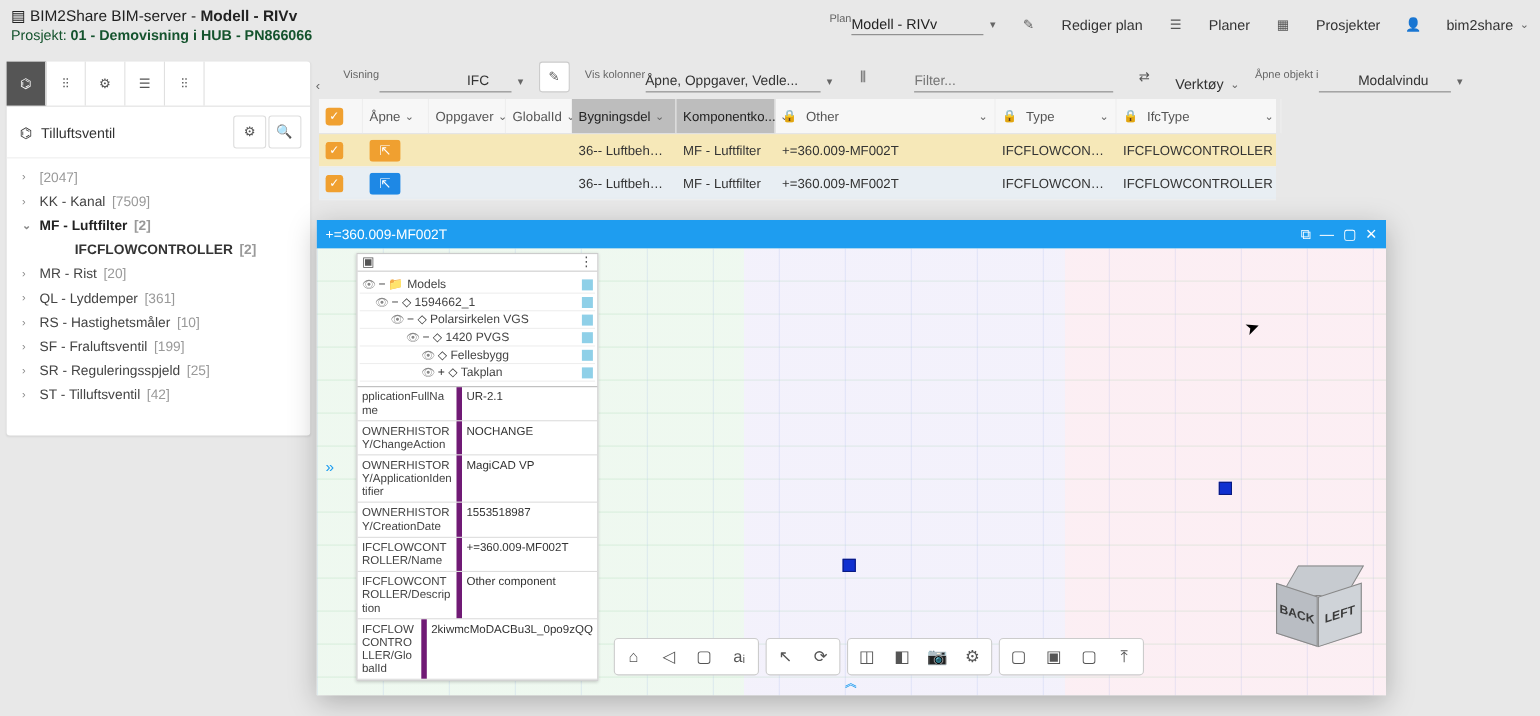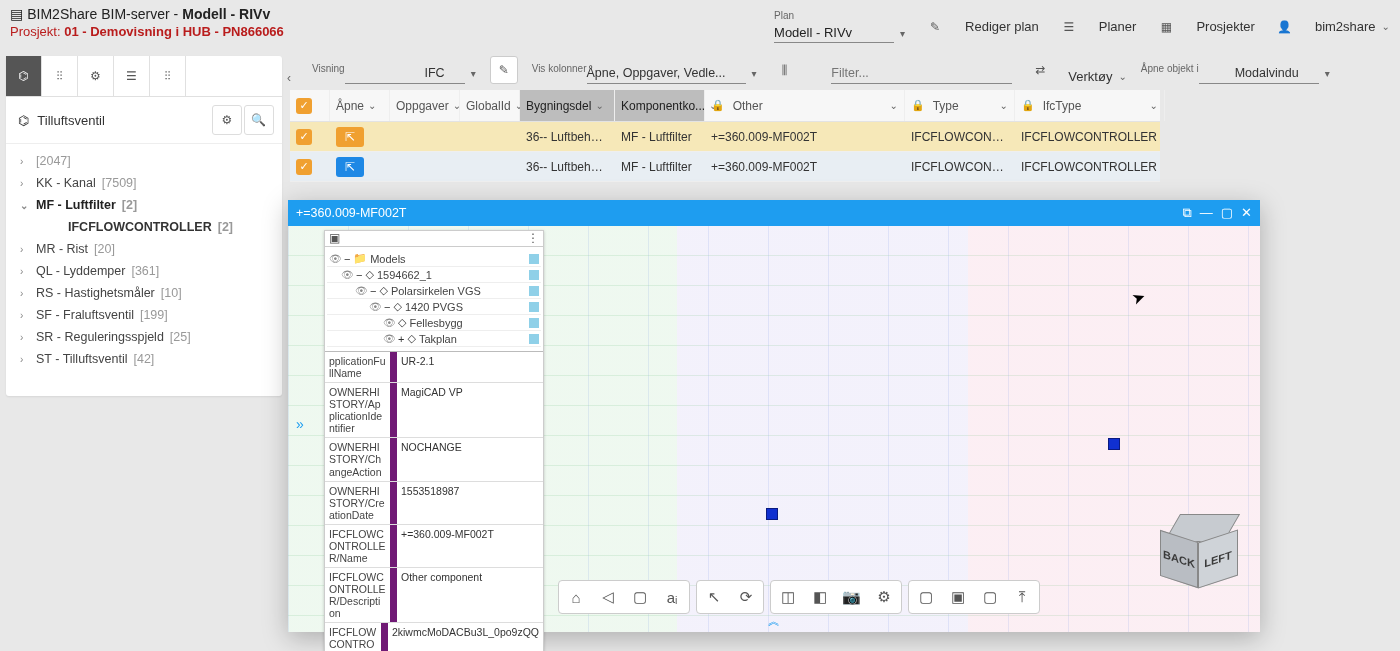--- a/index.html
+++ b/index.html
@@ -3,24 +3,24 @@
 <meta charset="utf-8">
 <style>
   * { box-sizing: border-box; margin: 0; padding: 0; font-family: "Segoe UI", Arial, sans-serif; }
   body { width: 1400px; height: 651px; background: #e8e8e8; overflow: hidden; font-size: 12px; color: #333; }
 
   
   .header { display: flex; align-items: flex-start; padding: 6px 10px 0 10px; height: 52px; background: #e8e8e8; }
   .header-left { flex: 1; }
   .header-title { font-size: 14px; color: #222; display: flex; align-items: center; gap: 4px; }
   .header-title .bold { font-weight: 600; }
-  .header-sub { font-size: 13px; color: #b91c1c; margin-top: 2px; }
+  .header-sub { font-size: 13px; color: #14532d; margin-top: 2px; }
   .header-sub .bold { font-weight: 600; }
   .header-right { display: flex; align-items: center; gap: 18px; padding-top: 4px; }
-  .plan-block { display: flex; flex-direction: column; }
+  .plan-block { display: flex; flex-direction: row; }
   .field-label { font-size: 10px; color: #666; margin-bottom: 2px; }
   .plan-select { border: none; border-bottom: 1px solid #888; background: transparent; font-size: 13px; padding: 2px 24px 2px 0; color: #222; min-width: 120px; }
   .icon-btn { width: 24px; height: 24px; display: inline-flex; align-items: center; justify-content: center; color: #555; cursor: pointer; }
   .hdr-link { display: flex; align-items: center; gap: 6px; color: #333; font-size: 13px; cursor: pointer; }
   .chev { font-size: 10px; color: #666; }
 
   
   .main { display: flex; height: calc(651px - 52px); }
   .sidebar { width: 276px; background: #fff; margin: 4px 0 0 6px; border-radius: 3px; box-shadow: 0 1px 2px rgba(0,0,0,0.08); display: flex; flex-direction: column; height: 340px; }
   .sidebar-tabs { display: flex; border-bottom: 1px solid #e0e0e0; }
@@ -82,21 +82,21 @@
   }
   .viewer-panel { position:absolute; left:36px; top:4px; width:220px; background:#fff; border:1px solid #ccc; box-shadow:0 1px 3px rgba(0,0,0,0.2);}
   .vp-head { height:16px; border-bottom:1px solid #ccc; display:flex; justify-content:space-between; padding:0 4px; font-size:12px; color:#555;}
   .vp-tree { padding: 4px 2px; font-size:11px;}
   .vp-row { display:flex; align-items:center; gap:3px; padding:1px 2px; border-bottom:1px solid #eee;}
   .vp-row .eye { width:12px; font-size:10px; color:#888;}
   .vp-row .sq { width:10px; height:10px; background:#8fd0e8; margin-left:auto;}
   .vp-row .lbl { flex:1; color:#444;}
   .vp-props { border-top:1px solid #bbb; font-size:10.5px;}
   .vp-prop-row { display:flex; border-bottom:1px solid #ddd;}
-  .vp-prop-row .k { width:72px; padding:3px 4px; border-right:7px solid #701a75; color:#444; word-break:break-all; line-height:1.15;}
+  .vp-prop-row .k { width:95px; padding:3px 4px; border-right:5px solid #701a75; color:#444; word-break:break-all; line-height:1.15;}
   .vp-prop-row .v { flex:1; padding:3px 4px; color:#333; line-height:1.15;}
 
   .expand-handle { position:absolute; left:8px; top:190px; color:#1e9df0; font-size:14px; cursor:pointer;}
 
   .cube3d { position:absolute; right:22px; bottom:48px; width:78px; height:70px; }
   .cube-face { position:absolute; background:#b9bdc3; border:1px solid #888; display:flex; align-items:center; justify-content:center; font-size:11px; font-weight:600; color:#3a3a3a;}
   .cube-top { width:60px; height:28px; left:12px; top:0; transform:skewX(-30deg); background:#c7cbd0;}
   .cube-left { width:38px; height:46px; left:0; top:22px; transform:skewY(18deg);}
   .cube-right { width:40px; height:46px; left:38px; top:22px; transform:skewY(-18deg); background:#cfd3d8;}
 
@@ -386,26 +386,26 @@
                 <span class="lbl">Takplan</span>
                 <span class="sq"></span>
               </div>
           </div>
           <div class="vp-props">
             <div class="vp-prop-row">
                 <div class="k">pplicationFullName</div>
                 <div class="v">UR-2.1</div>
               </div>
             <div class="vp-prop-row">
+                <div class="k">OWNERHISTORY/ChangeAction</div>
+                <div class="v">NOCHANGE</div>
+              </div>
+            <div class="vp-prop-row">
                 <div class="k">OWNERHISTORY/ApplicationIdentifier</div>
                 <div class="v">MagiCAD VP</div>
-              </div>
-            <div class="vp-prop-row">
-                <div class="k">OWNERHISTORY/ChangeAction</div>
-                <div class="v">NOCHANGE</div>
               </div>
             <div class="vp-prop-row">
                 <div class="k">OWNERHISTORY/CreationDate</div>
                 <div class="v">1553518987</div>
               </div>
             <div class="vp-prop-row">
                 <div class="k">IFCFLOWCONTROLLER/Name</div>
                 <div class="v">+=360.009-MF002T</div>
               </div>
             <div class="vp-prop-row">

